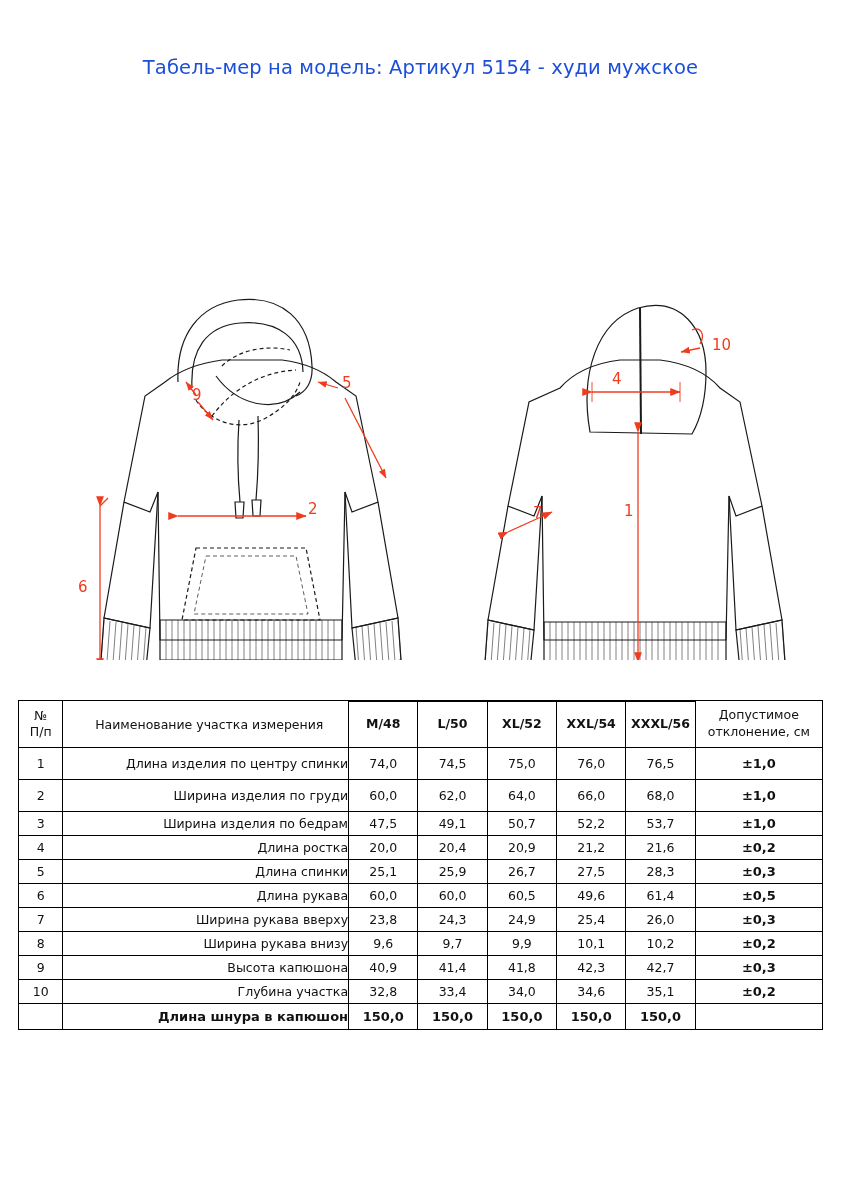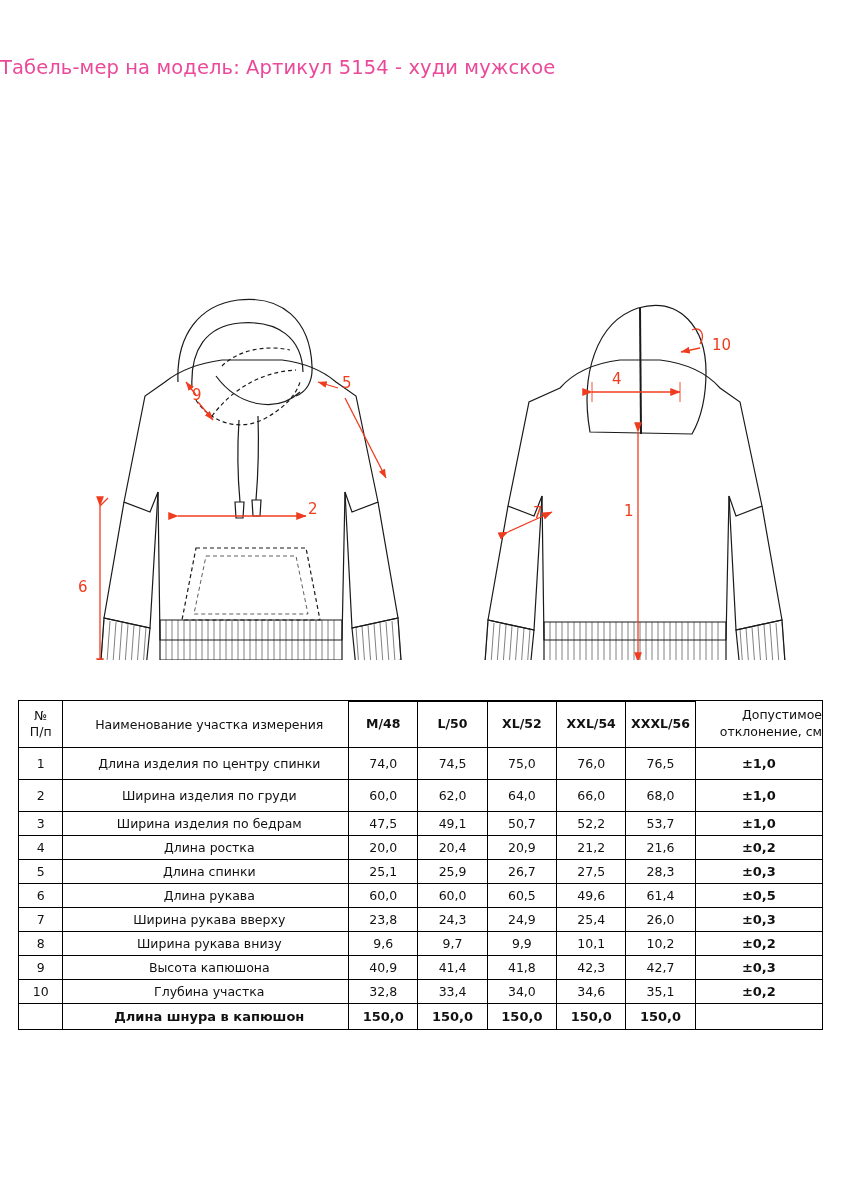--- a/index.html
+++ b/index.html
@@ -18,24 +18,24 @@
   .page {
     position: relative;
     width: 841px;
     height: 1200px;
   }
   .title {
     position: absolute;
     top: 56px;
     left: 0;
     width: 841px;
-    text-align: left;
+    text-align: center;
     font-size: 19.5px;
     font-weight: 400;
-    color: #ec4899;
+    color: #1d4ed8;
     letter-spacing: 0.1px;
   }
 
   
   .drawing {
     position: absolute;
     top: 120px;
     left: 0;
     width: 841px;
     height: 540px;
@@ -84,32 +84,32 @@
     font-weight: bold;
     font-size: 12.5px;
     vertical-align: bottom;
     padding-bottom: 16px;
   }
   .th-sizes-group {
     border-bottom: none;
   }
   .th-dev {
     width: 122px;
+    text-align: center;
+    font-weight: 400;
+    font-size: 12.5px;
+    line-height: 1.35;
+  }
+  td.c-num {
+    text-align: center;
+    height: 23px;
+    font-size: 12.5px;
+  }
+  td.c-name {
     text-align: right;
-    font-weight: 400;
-    font-size: 12.5px;
-    line-height: 1.35;
-  }
-  td.c-num {
-    text-align: center;
-    height: 23px;
-    font-size: 12.5px;
-  }
-  td.c-name {
-    text-align: center;
     padding-left: 7px;
     font-size: 12.5px;
     margin-left: 12px;
   }
   td.c-val {
     text-align: center;
     font-size: 12.5px;
   }
   td.c-dev {
     text-align: center;

